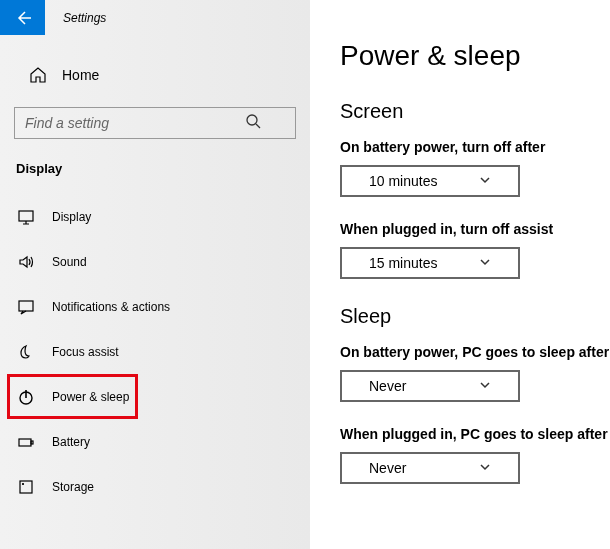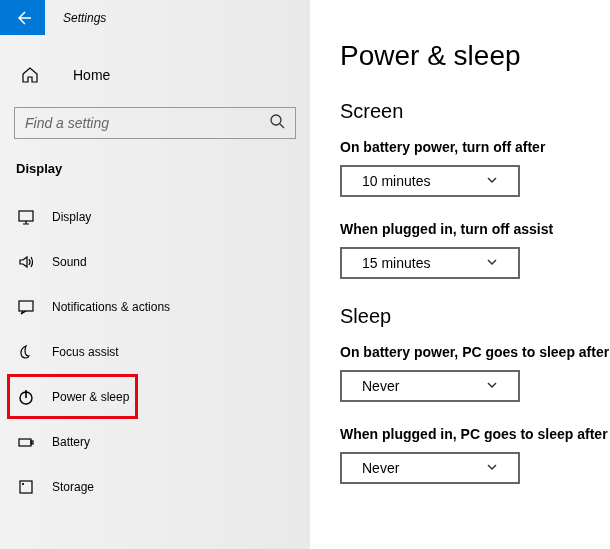--- a/index.html
+++ b/index.html
@@ -2,37 +2,37 @@
 <html><head>
 <meta charset="utf-8">
 <style>
   * { box-sizing: border-box; margin: 0; padding: 0; font-family: "Segoe UI", Arial, sans-serif; }
   body { width: 610px; height: 549px; overflow: hidden; background: #fff; display: flex; }
   .sidebar { width: 310px; height: 549px; background: linear-gradient(to right, #f2f2f2, #e9e9e9); display: flex; flex-direction: column; position: relative; }
   .titlebar { height: 35px; background: linear-gradient(to right, #f2f2f2, #e9e9e9); display: flex; align-items: center; font-style: italic; }
   .back-btn { width: 45px; height: 35px; background: #0078d7; color: #fff; display: flex; align-items: center; justify-content: center; cursor: pointer; }
   .back-btn svg { width: 16px; height: 16px; }
   .titlebar-label { margin-left: 18px; font-size: 12px; color: #000; }
-  .home-row { display: flex; align-items: center; height: 40px; padding-left: 20px; margin-top: 20px; cursor: pointer; gap: 19px; }
+  .home-row { display: flex; align-items: center; height: 40px; padding-left: 28px; margin-top: 20px; cursor: pointer; }
   .home-row .icon { width: 20px; display: flex; justify-content: center; }
   .home-row .lbl { margin-left: 14px; font-size: 14px; color: #000; }
-  .search-box { margin: 12px 14px 0 14px; height: 32px; border: 1px solid #999; background: rgba(255,255,255,0); display: flex; align-items: center; padding: 0 10px; justify-content: space-between; }
+  .search-box { margin: 12px 14px 0 14px; height: 32px; border: 1px solid #999; background: rgba(255,255,255,0); display: flex; align-items: center; padding: 0 10px; }
   .search-box input { border: none; outline: none; background: transparent; font-size: 14px; color: #555; width: 220px; font-style: italic; }
   .search-box input::placeholder { color: #666; font-style: italic; }
   .search-box .sicon { color: #333; }
   .section-label { font-weight: 600; font-size: 13px; margin: 22px 0 18px 16px; color: #000; }
   .nav-item { height: 45px; display: flex; align-items: center; padding-left: 16px; cursor: pointer; position: relative; }
   .nav-item .icon { width: 20px; height: 20px; display: flex; align-items: center; justify-content: center; color: #000; }
   .nav-item .lbl { margin-left: 16px; font-size: 12px; color: #000; }
   .highlight-box { position: absolute; border: 3px solid #e30613; left: 7px; right: 172px; top: 0px; bottom: 0px; pointer-events: none; }
   .main { flex: 1; padding: 40px 0 0 30px; background: #fff; overflow: hidden; }
   .page-title { font-size: 28px; font-weight: 400; color: #000; margin-bottom: 28px; }
   .section-h { font-size: 20px; font-weight: 400; color: #000; margin-bottom: 16px; margin-top: 4px; }
   .field-label { font-size: 14px; color: #000; margin-bottom: 10px; font-weight: bold; }
-  .dropdown { width: 180px; height: 32px; border: 2px solid #666; display: flex; align-items: center; justify-content: space-between; padding: 0 20px; font-size: 14px; color: #000; background: #fff; cursor: pointer; margin-bottom: 24px; text-align: center; }
+  .dropdown { width: 180px; height: 32px; border: 2px solid #666; display: flex; align-items: center; justify-content: space-between; padding: 0 27px; font-size: 14px; color: #000; background: #fff; cursor: pointer; margin-bottom: 24px; text-align: center; }
   .dropdown .chev { color: #333; }
   .group2 { margin-top: 26px; }
 </style>
 </head>
 <body>
 
 <div class="sidebar">
   <div class="titlebar">
     <div class="back-btn">
       <svg viewBox="0 0 16 16" fill="none" stroke="#fff" stroke-width="1.5">

